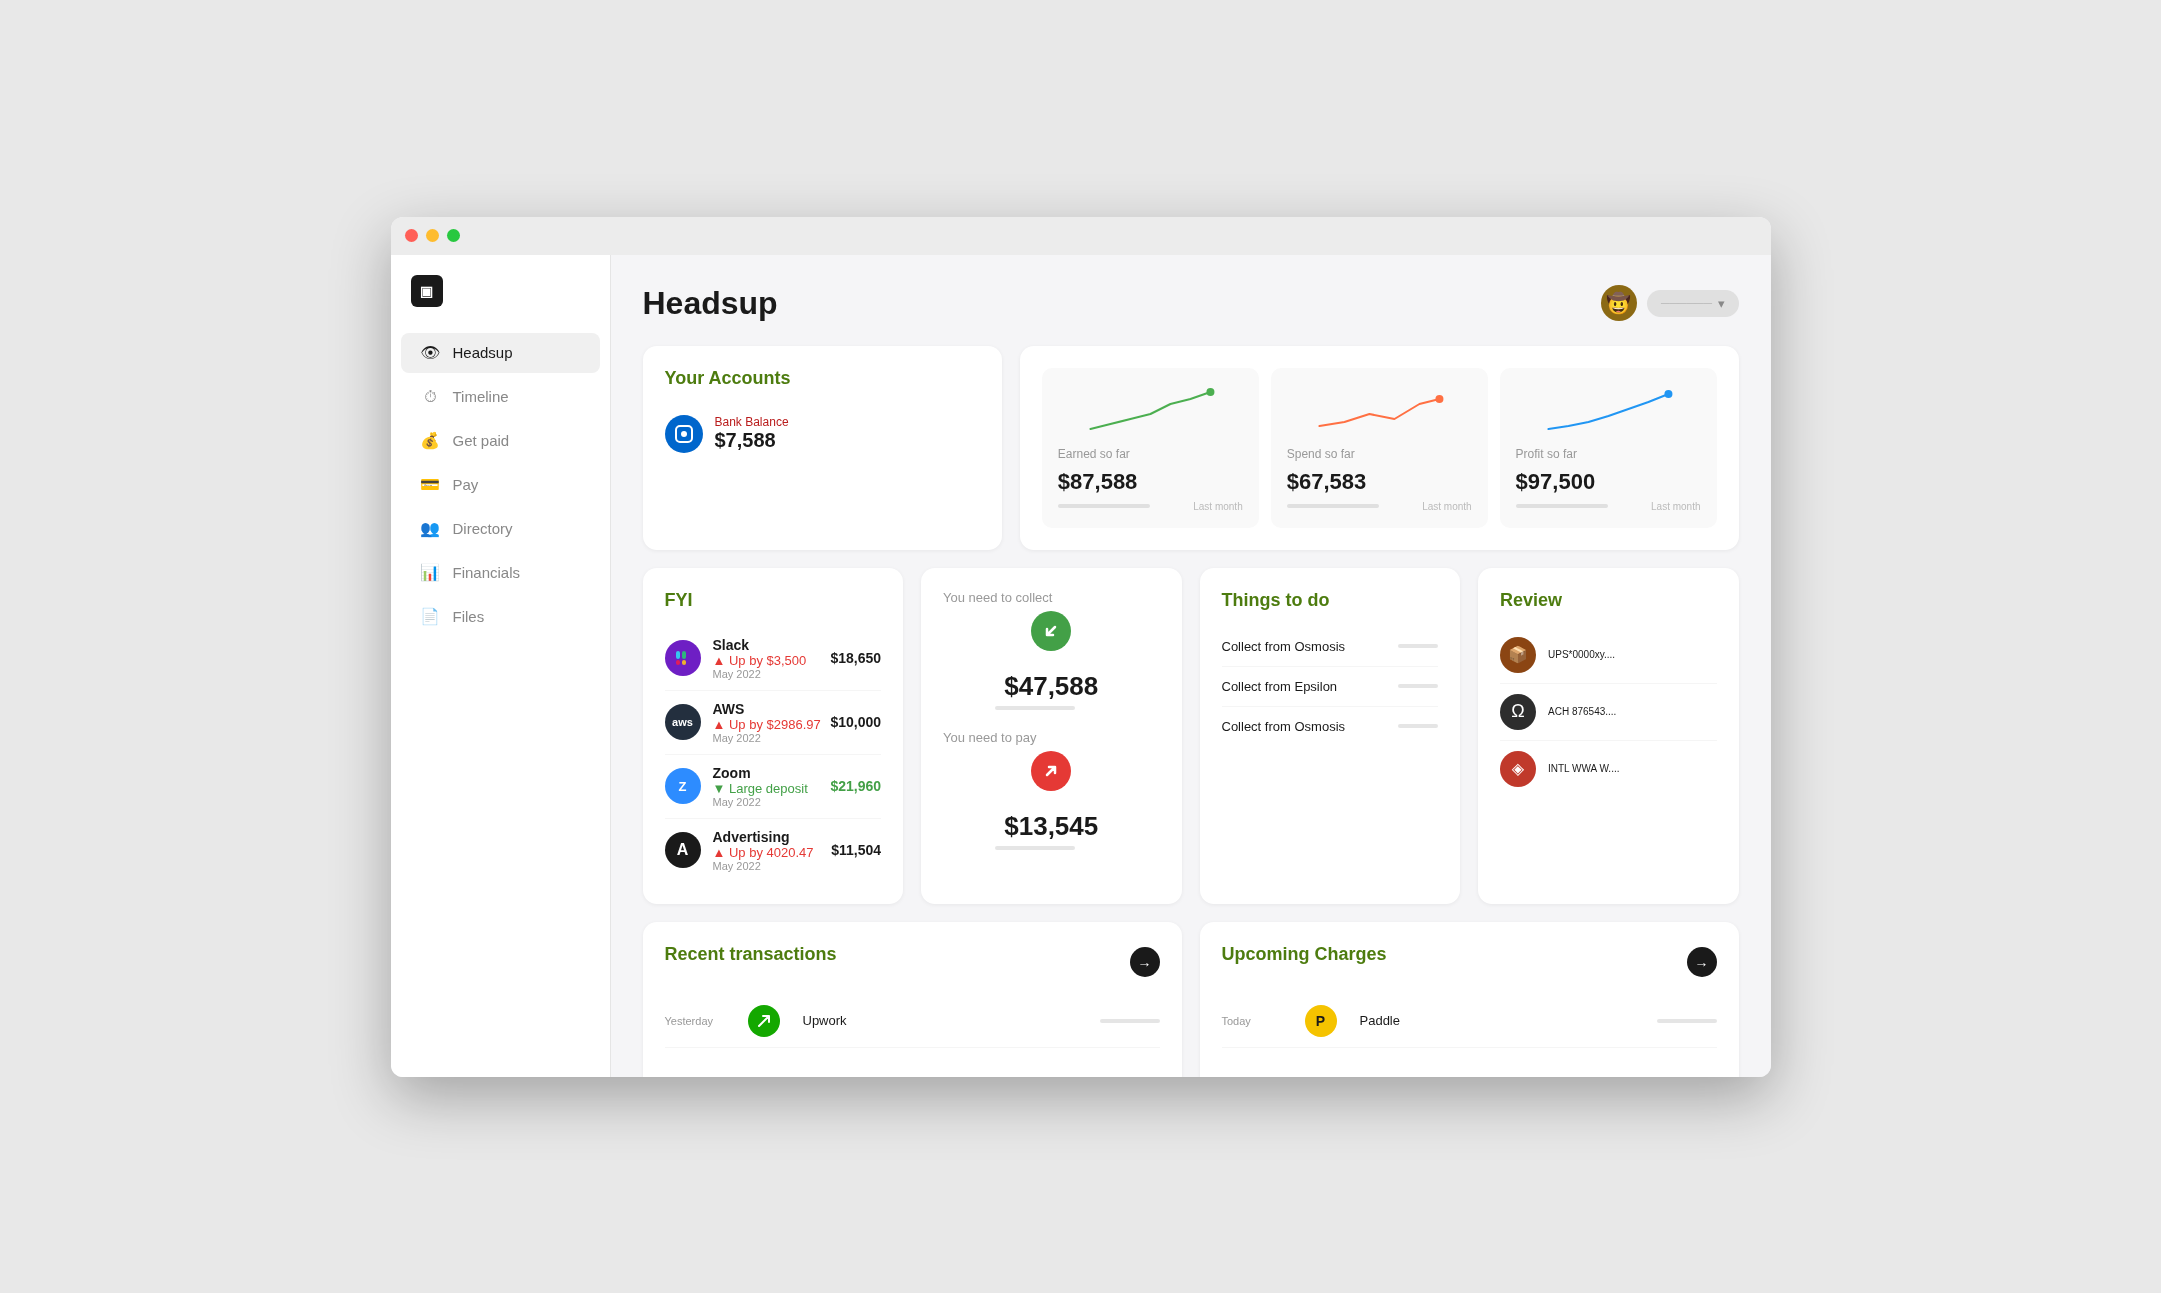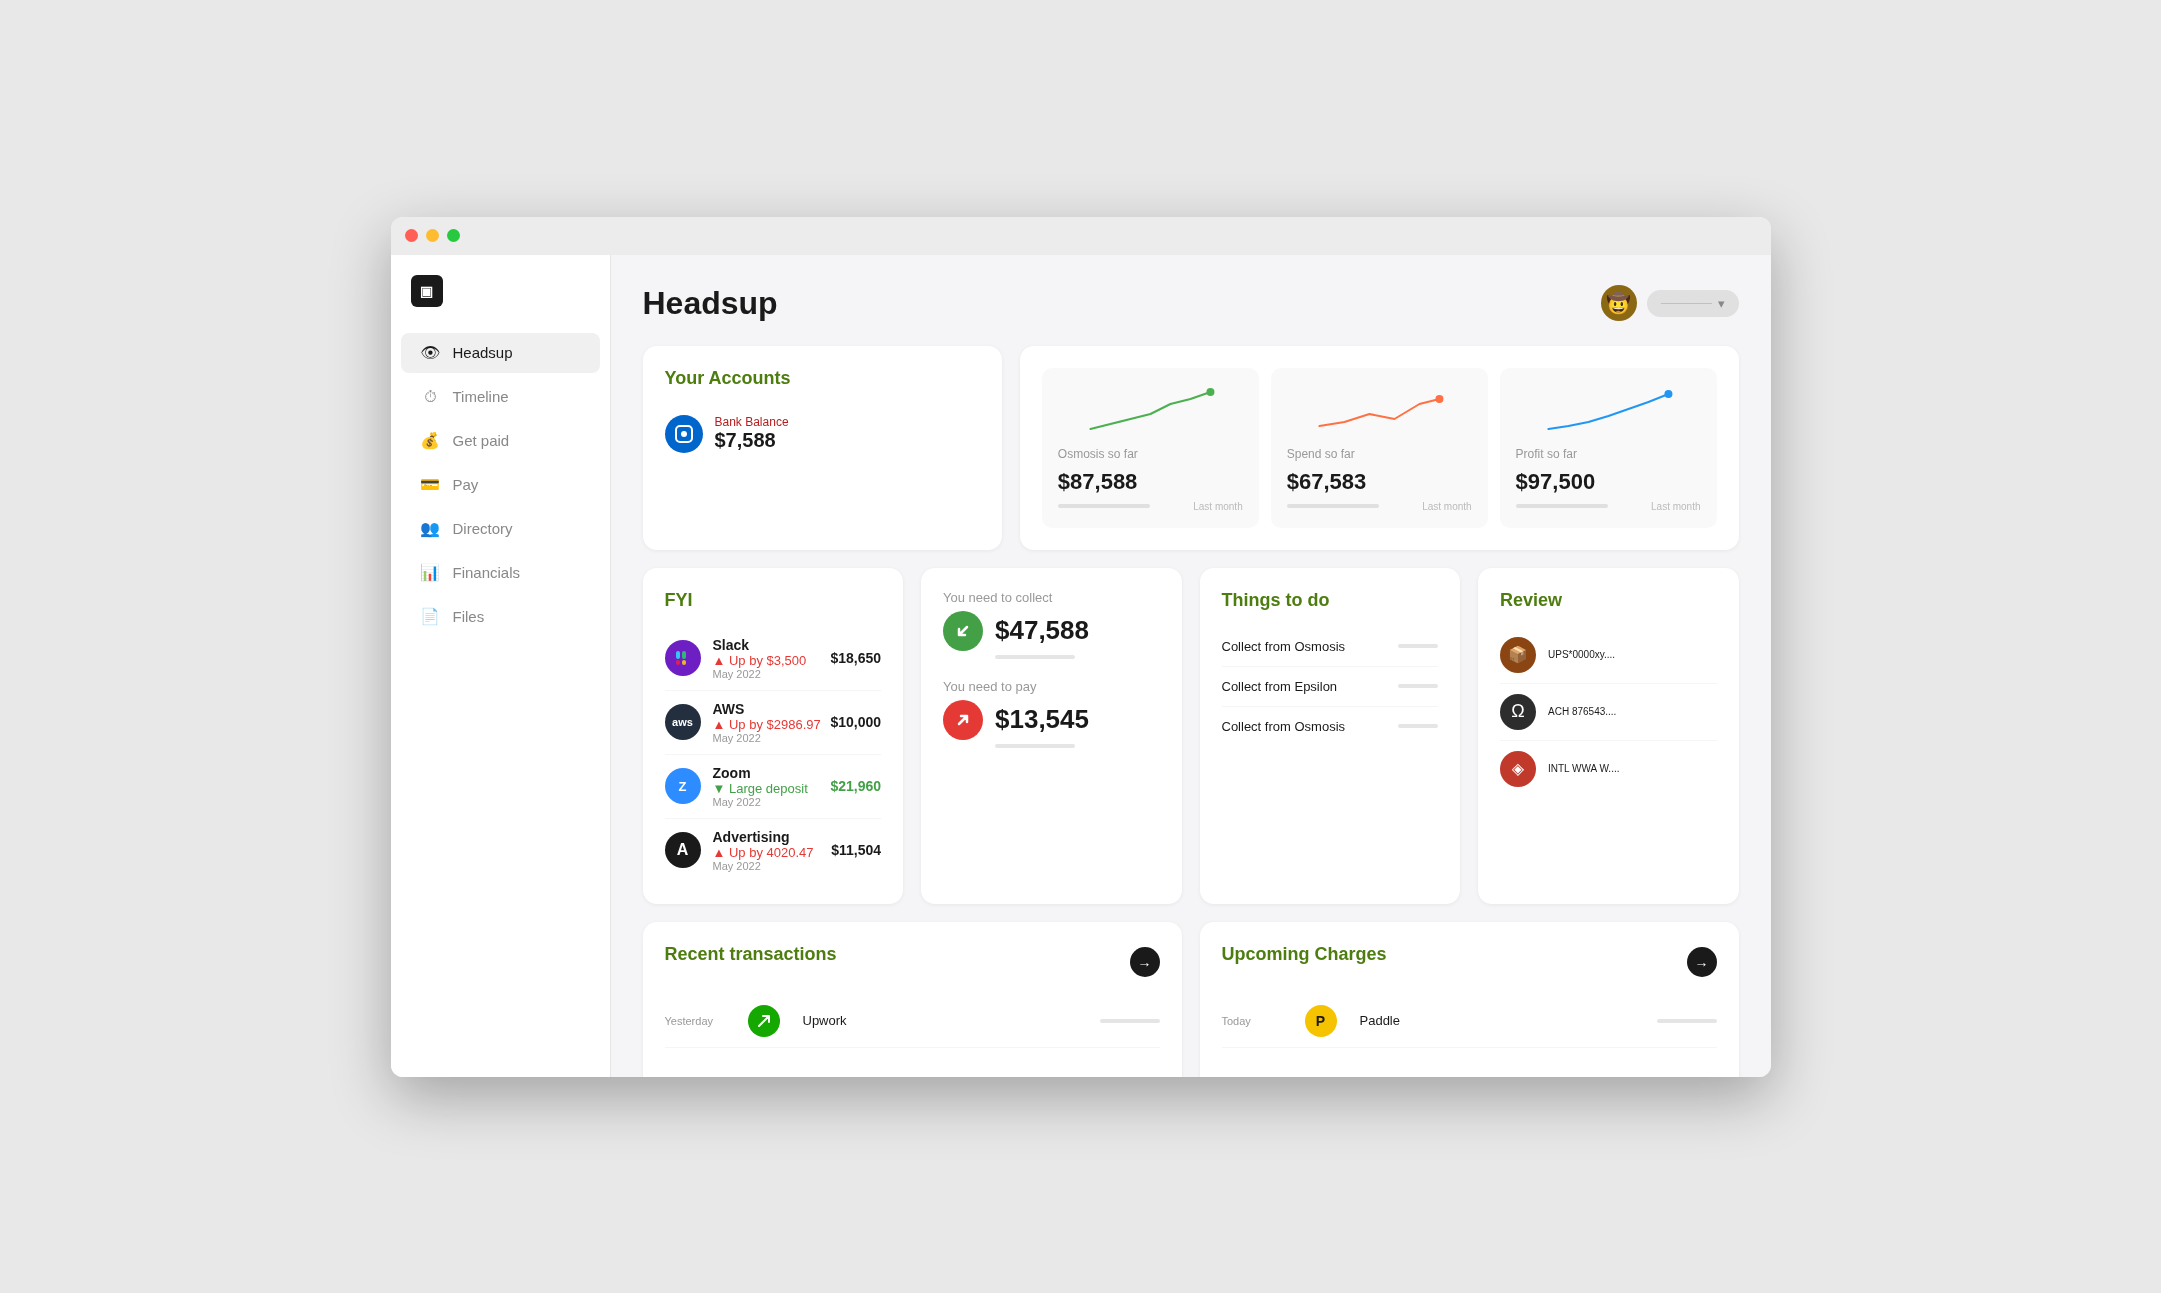--- a/index.html
+++ b/index.html
@@ -244,21 +244,22 @@
       margin-bottom: 20px;
     }
     .collect-label {
       font-size: 13px;
       color: #999;
       margin-bottom: 6px;
     }
     .collect-amount-row {
       display: flex;
       align-items: center;
-      gap: 12px;
+      gap: 20px;
+      flex-direction: column;
     }
     .collect-icon {
       width: 40px;
       height: 40px;
       border-radius: 50%;
       display: flex;
       align-items: center;
       justify-content: center;
       font-size: 18px;
     }
@@ -464,21 +465,21 @@
         <div class="card relative">
           <div class="business-metrics">
 
             <div class="metric-card">
               <div style="height:55px; margin-bottom:8px;">
                 <svg viewBox="0 0 120 55" width="100%" height="55">
                   <polyline points="0,45 20,40 40,35 60,30 80,20 100,15 120,8" fill="none" stroke="#4caf50" stroke-width="2" stroke-linecap="round" stroke-linejoin="round"></polyline>
                   <circle cx="120" cy="8" r="4" fill="#4caf50"></circle>
                 </svg>
               </div>
-              <div class="metric-label">Osmosis so far</div>
+              <div class="metric-label">Earned so far</div>
               <div class="metric-amount">$87,588</div>
               <div style="display:flex;align-items:center;justify-content:space-between;margin-top:6px;">
                 <div style="height:4px;background:#e0e0e0;border-radius:2px;width:50%;"></div>
                 <span style="font-size:10px;color:#bbb;">Last month</span>
               </div>
             </div>
 
             <div class="metric-card">
               <div style="height:55px; margin-bottom:8px;">
                 <svg viewBox="0 0 120 55" width="100%" height="55">

